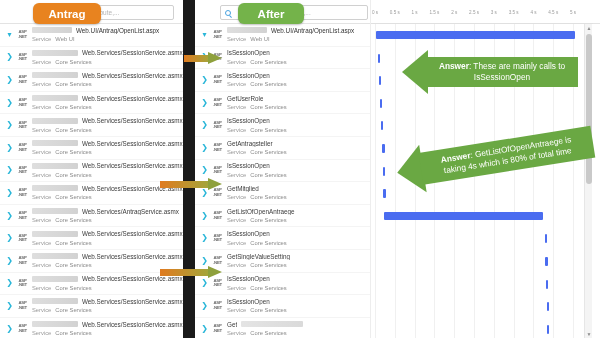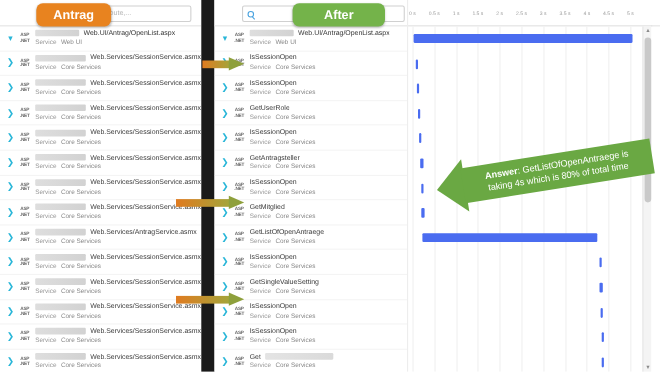--- a/index.html
+++ b/index.html
@@ -63,21 +63,21 @@
   #vthumb { position: absolute; left: 1px; top: 2px; width: 6px; height: 150px; background: #c9c9c9; border-radius: 3px; }
   .sarrow { position:absolute; left:1px; width:6px; height:6px; font-size:5px; color:#8a8a8a; text-align:center; line-height:6px; }
 
   
   .badge {
     position: absolute; display: flex; align-items: center; justify-content: center;
     color: #fff; font-size: 11.5px; font-weight: bold; border-radius: 6px;
     box-shadow: 0 1px 2px rgba(0,0,0,.25);
   }
   #badge-before { left: 33px; top: 3px;  width: 68px; height: 21px; background: #e8831f; }
-  #badge-after  { left: 238px; top: 3px; width: 84px; height: 21px; background: #74b34a; margin-left: 28px; }
+  #badge-after  { left: 238px; top: 3px; width: 66px; height: 21px; background: #74b34a; }
 
   
   .oarrow { position: absolute; height: 13px; }
   .oarrow .shaft { position:absolute; left:0; top:3px; height:7px; width:26px;
     background: linear-gradient(90deg,#e07b20,#a2a63b); }
   .oarrow .head { position:absolute; left:24px; top:0; width:0; height:0;
     border-top: 6.5px solid transparent; border-bottom: 6.5px solid transparent;
     border-left: 14px solid #8ea03c; }
 
   
@@ -575,20 +575,27 @@
   </div>
   <div class="oarrow" style="left:160px; top:178px; width:64px;">
     <div class="shaft" style="width:50px;"></div>
     <div class="head" style="left:48px;"></div>
   </div>
   <div class="oarrow" style="left:160px; top:266px; width:64px;">
     <div class="shaft" style="width:50px;"></div>
     <div class="head" style="left:48px;"></div>
   </div>
 
+  <div class="callout" id="callout-1">
+    <div class="head"></div>
+    <div class="body">
+      <div class="txt"><b>Answer</b>: These are mainly calls to
+IsSessionOpen</div>
+    </div>
+  </div>
 
   <div class="callout" id="callout-2">
     <div class="head"></div>
     <div class="body">
       <div class="txt"><b>Answer</b>: GetListOfOpenAntraege is
 taking 4s which is 80% of total time</div>
     </div>
   </div>
 
 

